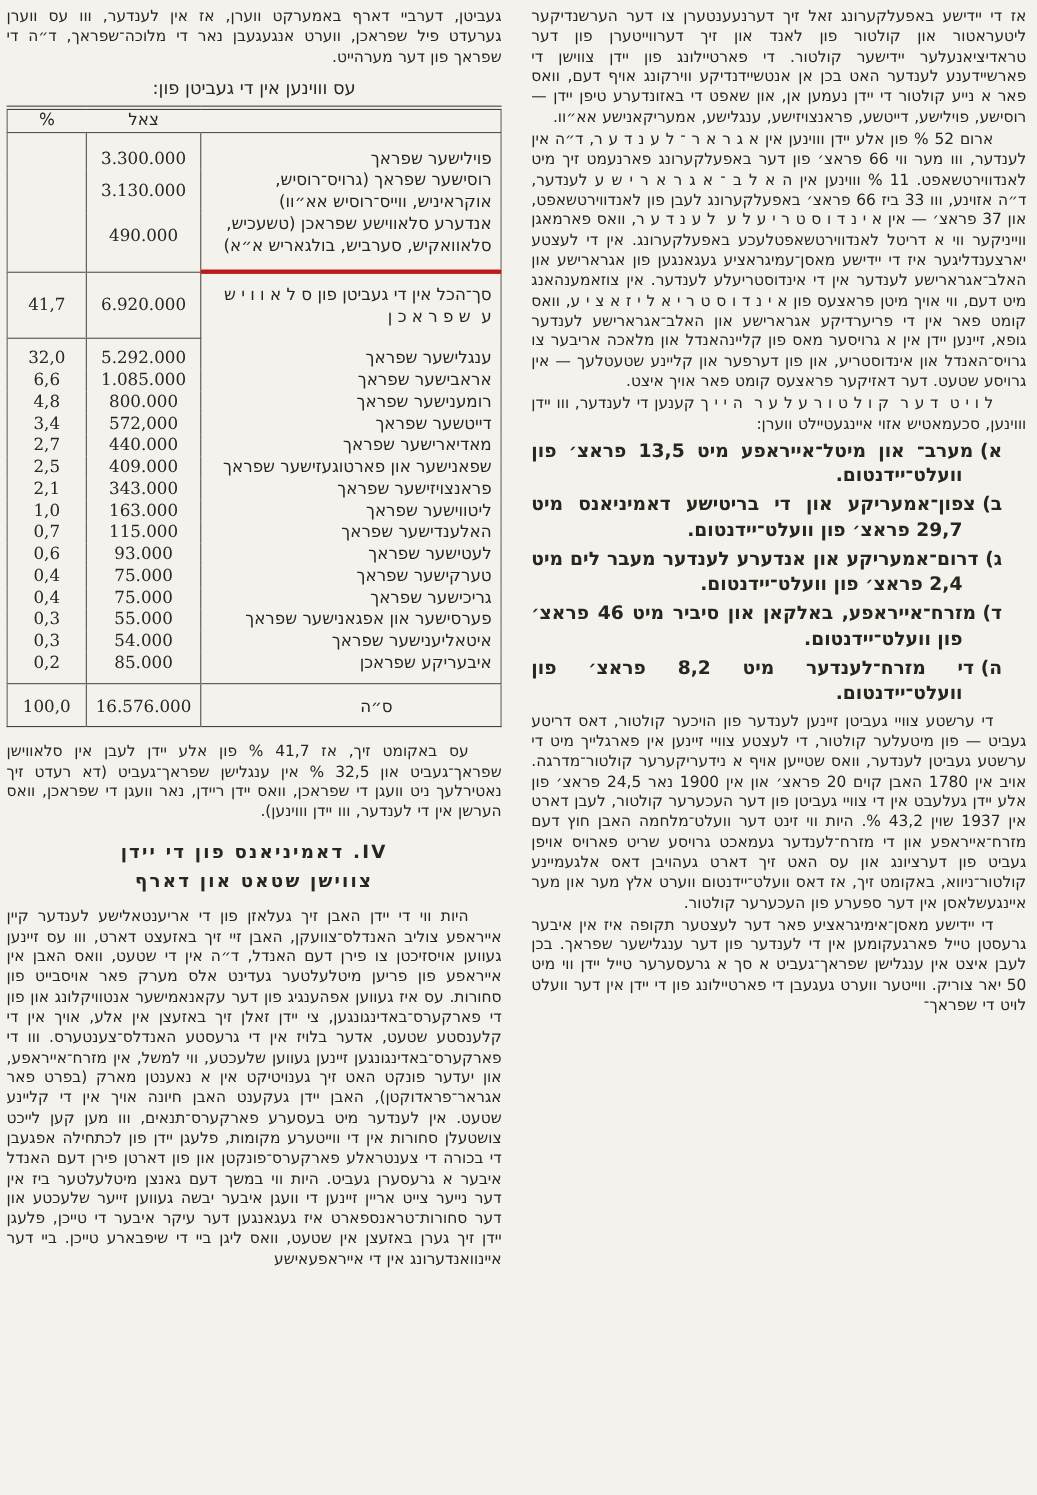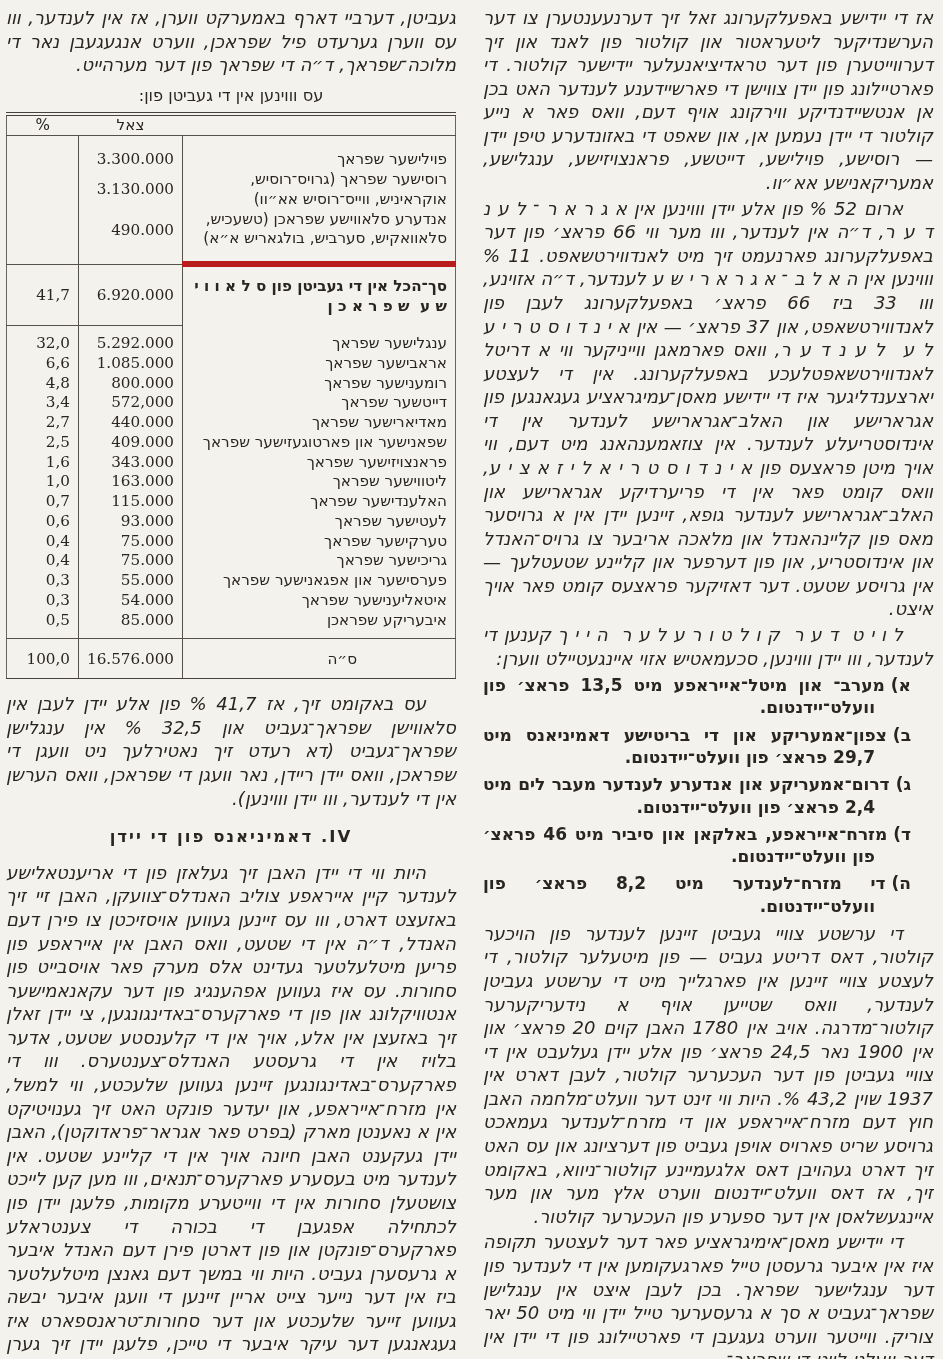--- a/index.html
+++ b/index.html
@@ -14,24 +14,23 @@
   .page{
     display:flex;
     gap:27px;
     padding:6px 10px 0 9px;
     box-sizing:border-box;
   }
   .col{width:450px;flex:0 0 450px;box-sizing:border-box;}
   p.body-text{
     margin:0 0 2px 0;
     text-align:justify;
-    font-size:18px;
+    font-size:14px;
     line-height:1.31;
     word-spacing:0.5px;
-    font-style:italic;
   }
   .indent{text-indent:30px;}
   .table-caption{
     text-align:center;
     font-size:16.2px;
     margin:9px 0 7px 0;
   }
   table.lang-table{
     width:100%;
     border-collapse:collapse;
@@ -51,33 +50,33 @@
   th.h-count, th.h-pct{
     font-weight:normal;
     text-align:center;
     border-bottom:1px solid #56524a;
     padding:6px 4px;
     font-size:15.5px;
   }
   td.c-label{text-align:right;padding-right:9px;}
   td.c-count, td.c-pct{
     font-family:"DejaVu Serif",serif;
-    text-align:right;
+    text-align:center;
     padding-left:15px;
     white-space:nowrap;
     font-size:15.3px;
   }
   col.w-pct{width:72px;}
   col.w-count{width:104px;}  
   td.v-div2{border-right:1px solid #56524a;}
   tr.grp-first td{padding-top:14px;}
   tr.grp-last td{padding-bottom:12px;}
   tr.subtotal td{padding-top:10px;padding-bottom:9px;}
   tr.subtotal td.c-count, tr.subtotal td.c-pct{border-top:1px solid #56524a;border-bottom:1px solid #56524a;}
-  tr.subtotal td.c-label{border-top:6px solid #b91c1c;font-weight:bold;}
+  tr.subtotal td.c-label{border-top:4px solid #b91c1c;}
   tr.first-lang td{padding-top:8px;margin-left:26px;}
   tr.last-lang td{padding-bottom:8px;}
   tr.total td{border-top:1px solid #56524a;padding-top:11px;padding-bottom:8px;}
   tr.total td.c-label{padding-right:98px;}
   .section-heading{
     text-align:center;
     font-weight:bold;
     font-size:16.6px;
     letter-spacing:2px;
     line-height:1.55;
@@ -188,21 +187,21 @@
           <td class="c-pct v-div2">2,7</td>
         </tr>
         <tr>
           <td class="c-label">שפאנישער און פארטוגעזישער שפראך</td>
           <td class="c-count v-div2">409.000</td>
           <td class="c-pct v-div2">2,5</td>
         </tr>
         <tr>
           <td class="c-label">פראנצויזישער שפראך</td>
           <td class="c-count v-div2">343.000</td>
-          <td class="c-pct v-div2">1,6</td>
+          <td class="c-pct v-div2">2,1</td>
         </tr>
         <tr>
           <td class="c-label">ליטווישער שפראך</td>
           <td class="c-count v-div2">163.000</td>
           <td class="c-pct v-div2">1,0</td>
         </tr>
         <tr>
           <td class="c-label">האלענדישער שפראך</td>
           <td class="c-count v-div2">115.000</td>
           <td class="c-pct v-div2">0,7</td>
@@ -228,32 +227,33 @@
           <td class="c-pct v-div2">0,3</td>
         </tr>
         <tr>
           <td class="c-label">איטאליענישער שפראך</td>
           <td class="c-count v-div2">54.000</td>
           <td class="c-pct v-div2">0,3</td>
         </tr>
         <tr class="last-lang">
           <td class="c-label">איבעריקע שפראכן</td>
           <td class="c-count v-div2">85.000</td>
-          <td class="c-pct v-div2">0,5</td>
+          <td class="c-pct v-div2">0,2</td>
         </tr>
         <tr class="total">
           <td class="c-label">ס״ה</td>
           <td class="c-count v-div2">16.576.000</td>
           <td class="c-pct v-div2">100,0</td>
         </tr>
       </tbody>
     </table>
 
     <p class="body-text indent">עס באקומט זיך, אז 41,7 % פון אלע יידן לעבן אין סלאווישן שפראך־געביט און 32,5 % אין ענגלישן שפראך־געביט (דא רעדט זיך נאטירלעך ניט וועגן די שפראכן, וואס יידן ריידן, נאר וועגן די שפראכן, וואס הערשן אין די לענדער, ווו יידן וווינען).</p>
 
     <div class="section-heading">
       <div>IV. דאמיניאנס פון די יידן</div>
+      <div>צווישן שטאט און דארף</div>
     </div>
 
     <p class="body-text indent">היות ווי די יידן האבן זיך געלאזן פון די אריענטאלישע לענדער קיין אייראפע צוליב האנדלס־צוועקן, האבן זיי זיך באזעצט דארט, ווו עס זיינען געווען אויסזיכטן צו פירן דעם האנדל, ד״ה אין די שטעט, וואס האבן אין אייראפע פון פריען מיטלעלטער געדינט אלס מערק פאר אויסבייט פון סחורות. עס איז געווען אפהענגיג פון דער עקאנאמישער אנטוויקלונג און פון די פארקערס־באדינגונגען, צי יידן זאלן זיך באזעצן אין אלע, אויך אין די קלענסטע שטעט, אדער בלויז אין די גרעסטע האנדלס־צענטערס. ווו די פארקערס־באדינגונגען זיינען געווען שלעכטע, ווי למשל, אין מזרח־אייראפע, און יעדער פונקט האט זיך גענויטיקט אין א נאענטן מארק (בפרט פאר אגראר־פראדוקטן), האבן יידן געקענט האבן חיונה אויך אין די קליינע שטעט. אין לענדער מיט בעסערע פארקערס־תנאים, ווו מען קען לייכט צושטעלן סחורות אין די ווייטערע מקומות, פלעגן יידן פון לכתחילה אפגעבן די בכורה די צענטראלע פארקערס־פונקטן און פון דארטן פירן דעם האנדל איבער א גרעסערן געביט. היות ווי במשך דעם גאנצן מיטלעלטער ביז אין דער נייער צייט אריין זיינען די וועגן איבער יבשה געווען זייער שלעכטע און דער סחורות־טראנספארט איז געגאנגען דער עיקר איבער די טייכן, פלעגן יידן זיך גערן באזעצן אין שטעט, וואס ליגן ביי די שיפבארע טייכן. ביי דער איינוואנדערונג אין די אייראפעאישע</p>
   </div>
 
 </div>
 
 </body></html>

